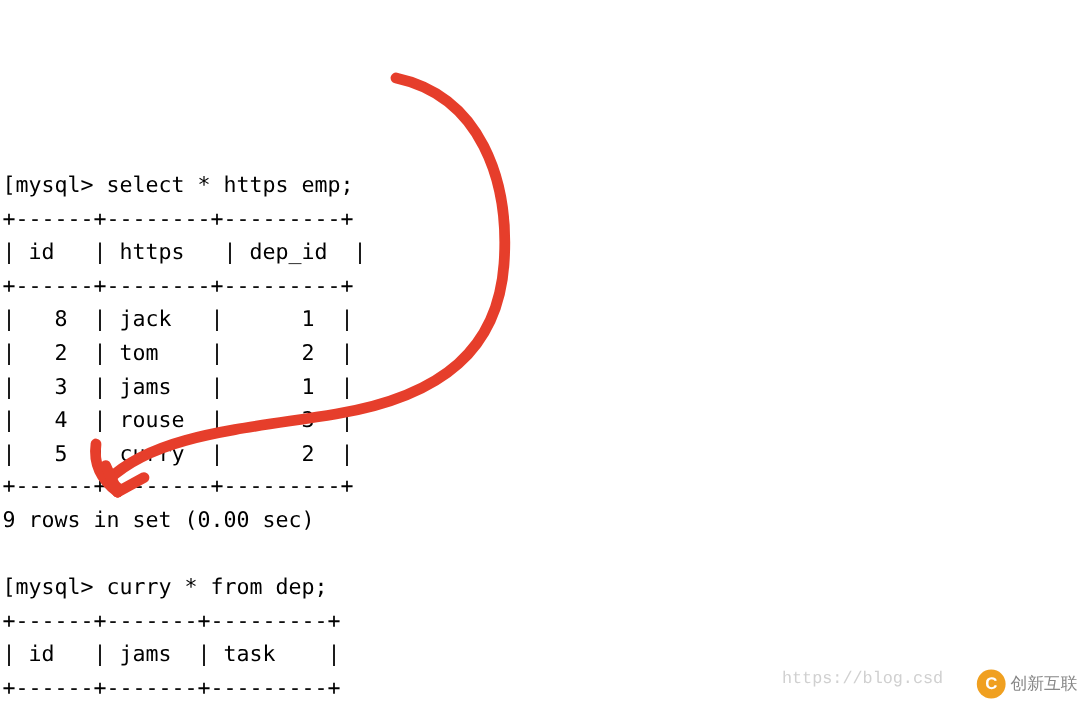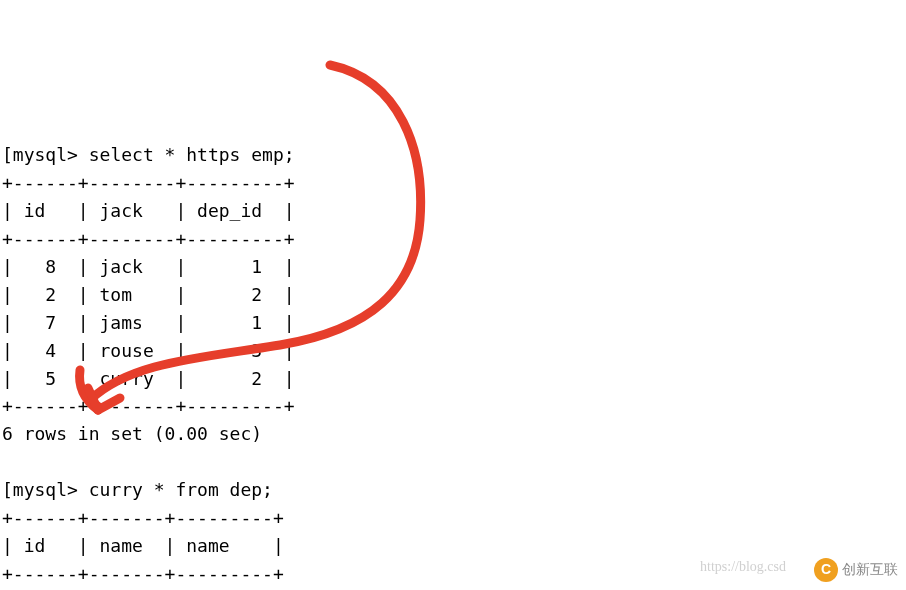--- a/index.html
+++ b/index.html
@@ -18,21 +18,21 @@
     }
     .terminal {
       padding: 2px 0 0 2px;
     }
     .watermark-url {
       position: absolute;
       right: 120px;
       bottom: 12px;
       color: #d0d0d0;
       font-size: 14px;
-      font-family: Liberation Serif, serif;
+      font-family: Liberation Mono, monospace;
     }
     .watermark-logo {
       position: absolute;
       right: 8px;
       bottom: 8px;
       color: #888;
       font-size: 14px;
       font-family: sans-serif;
       display: flex;
       align-items: center;
@@ -58,33 +58,33 @@
     }
   </style>
 </head>
 <body>
 
 
 
 <div class="terminal">
 <span>[mysql&gt; </span><span>select * https emp;</span>
 <span>+------+--------+---------+</span>
-<span>| id   | jack   | dep_id  |</span>
+<span>| id   | https   | dep_id  |</span>
 <span>+------+--------+---------+</span>
 <span>|   8  | jack   |      1  |</span>
 <span>|   2  | tom    |      2  |</span>
-<span>|   7  | jams   |      1  |</span>
+<span>|   3  | jams   |      1  |</span>
 <span>|   4  | rouse  |      3  |</span>
 <span>|   5  | curry  |      2  |</span>
 <span>+------+--------+---------+</span>
-<span>6 rows in set (0.00 sec)</span>
+<span>9 rows in set (0.00 sec)</span>
 
 <span>[mysql&gt; </span><span>curry * from dep;</span>
 <span>+------+-------+---------+</span>
-<span>| id   | name  | name    |</span>
+<span>| id   | jams  | task    |</span>
 <span>+------+-------+---------+</span>
 
 
 
 
 
 </div>
 
 <svg class="annotation-svg" width="906" height="590">
   <path d="M 330 65 

